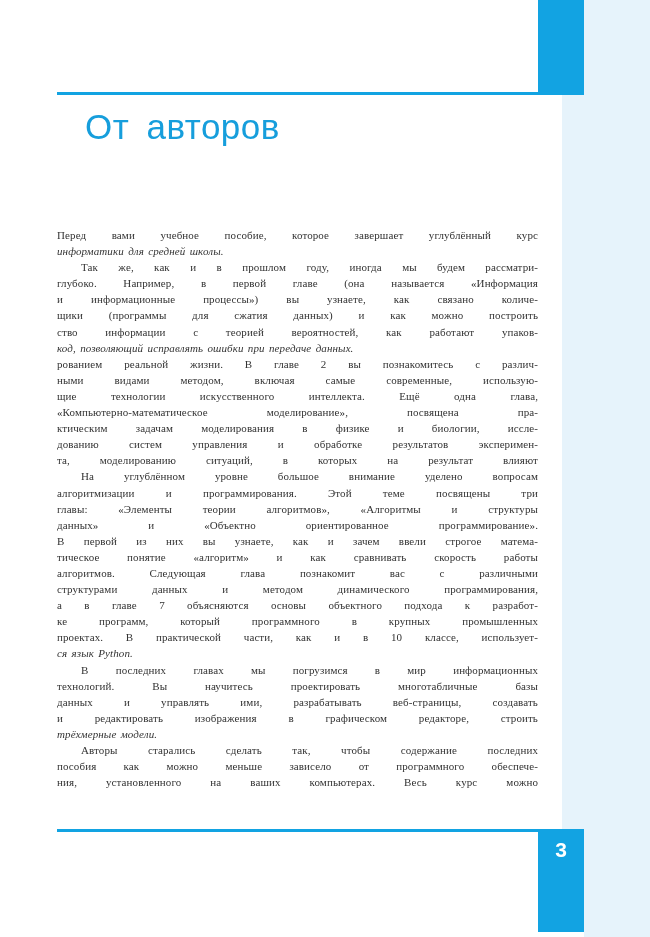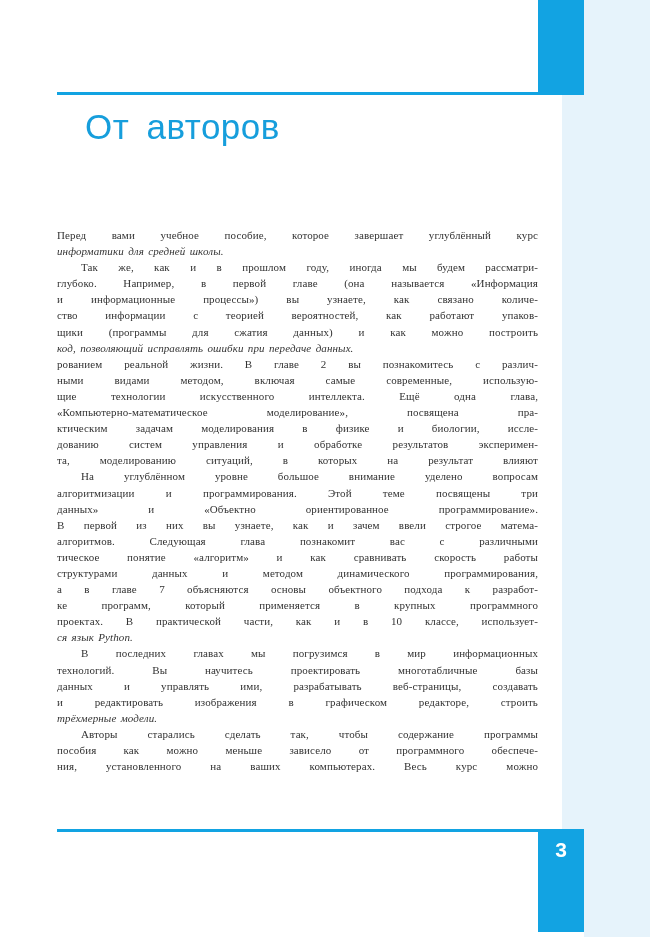--- a/index.html
+++ b/index.html
@@ -83,47 +83,48 @@
   <div class="block-top"></div>
 
   <h1 class="heading">От авторов</h1>
 
   <div class="body-text" id="body-text">
       <div class="line">Перед вами учебное пособие, которое завершает углублённый курс</div>
       <div class="line para-end">информатики для средней школы.</div>
       <div class="line indent">Так же, как и в прошлом году, иногда мы будем рассматри-</div>
       <div class="line">глубоко. Например, в первой главе (она называется «Информация</div>
       <div class="line">и информационные процессы») вы узнаете, как связано количе-</div>
+      <div class="line">щики (программы для сжатия данных) и как можно построить</div>
       <div class="line">ство информации с теорией вероятностей, как работают упаков-</div>
-      <div class="line">щики (программы для сжатия данных) и как можно построить</div>
       <div class="line para-end">код, позволяющий исправлять ошибки при передаче данных.</div>
       <div class="line">рованием реальной жизни. В главе 2 вы познакомитесь с различ-</div>
       <div class="line">ными видами методом, включая самые современные, использую-</div>
       <div class="line">щие технологии искусственного интеллекта. Ещё одна глава,</div>
       <div class="line">«Компьютерно-математическое моделирование», посвящена пра-</div>
       <div class="line">ктическим задачам моделирования в физике и биологии, иссле-</div>
       <div class="line">дованию систем управления и обработке результатов эксперимен-</div>
       <div class="line">та, моделированию ситуаций, в которых на результат влияют</div>
       <div class="line indent">На углублённом уровне большое внимание уделено вопросам</div>
       <div class="line">алгоритмизации и программирования. Этой теме посвящены три</div>
+      <div class="line">главы: «Элементы теории алгоритмов», «Алгоритмы и структуры</div>
       <div class="line">данных» и «Объектно ориентированное программирование».</div>
       <div class="line">В первой из них вы узнаете, как и зачем ввели строгое матема-</div>
+      <div class="line">тическое понятие «алгоритм» и как сравнивать скорость работы</div>
       <div class="line">алгоритмов. Следующая глава познакомит вас с различными</div>
-      <div class="line">тическое понятие «алгоритм» и как сравнивать скорость работы</div>
       <div class="line">структурами данных и методом динамического программирования,</div>
       <div class="line">а в главе 7 объясняются основы объектного подхода к разработ-</div>
-      <div class="line">ке программ, который применяется в крупных программного</div>
+      <div class="line">ке программ, который программного в крупных промышленных</div>
       <div class="line">проектах. В практической части, как и в 10 классе, использует-</div>
       <div class="line para-end">ся язык Python.</div>
       <div class="line indent">В последних главах мы погрузимся в мир информационных</div>
       <div class="line">технологий. Вы научитесь проектировать многотабличные базы</div>
       <div class="line">данных и управлять ими, разрабатывать веб-страницы, создавать</div>
       <div class="line">и редактировать изображения в графическом редакторе, строить</div>
       <div class="line para-end">трёхмерные модели.</div>
-      <div class="line indent">Авторы старались сделать так, чтобы содержание программы</div>
+      <div class="line indent">Авторы старались сделать так, чтобы содержание последних</div>
       <div class="line">пособия как можно меньше зависело от программного обеспече-</div>
       <div class="line">ния, установленного на ваших компьютерах. Весь курс можно</div>
     </div>
 
   <div class="block-bottom">
     <span class="page-number">3</span>
   </div>
 </div>
 
 </body></html>

